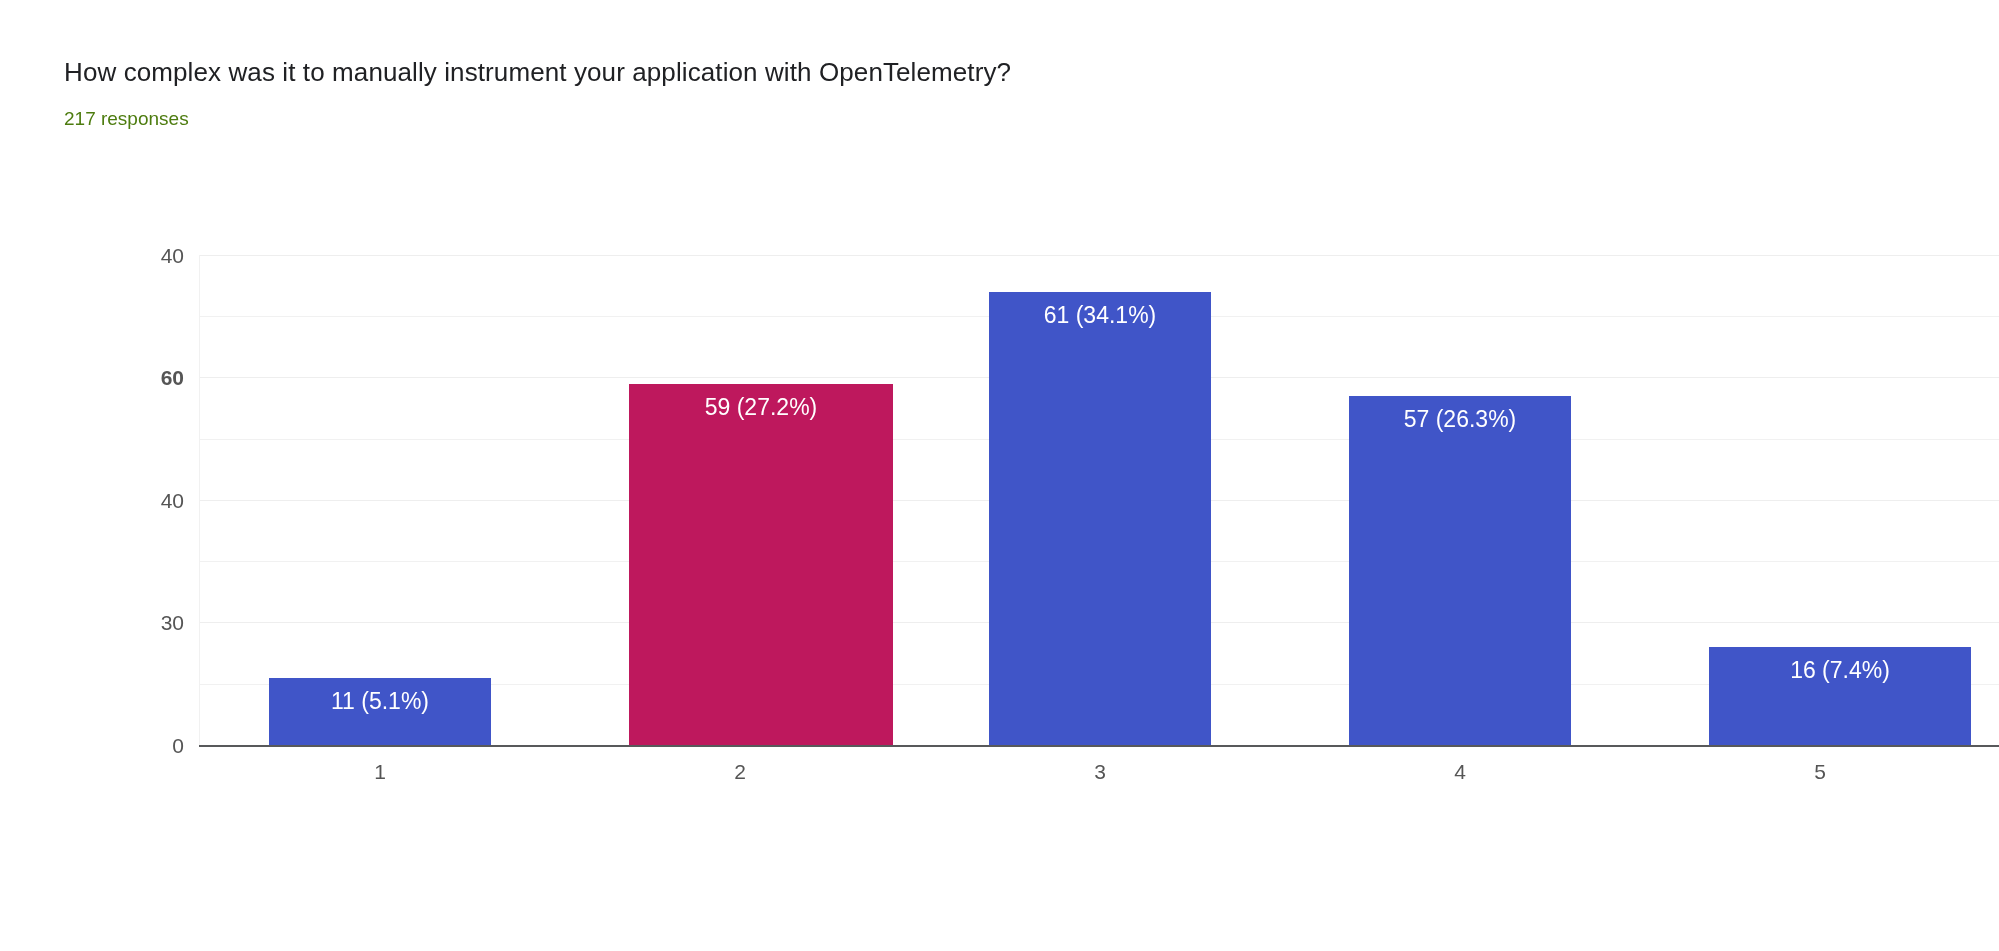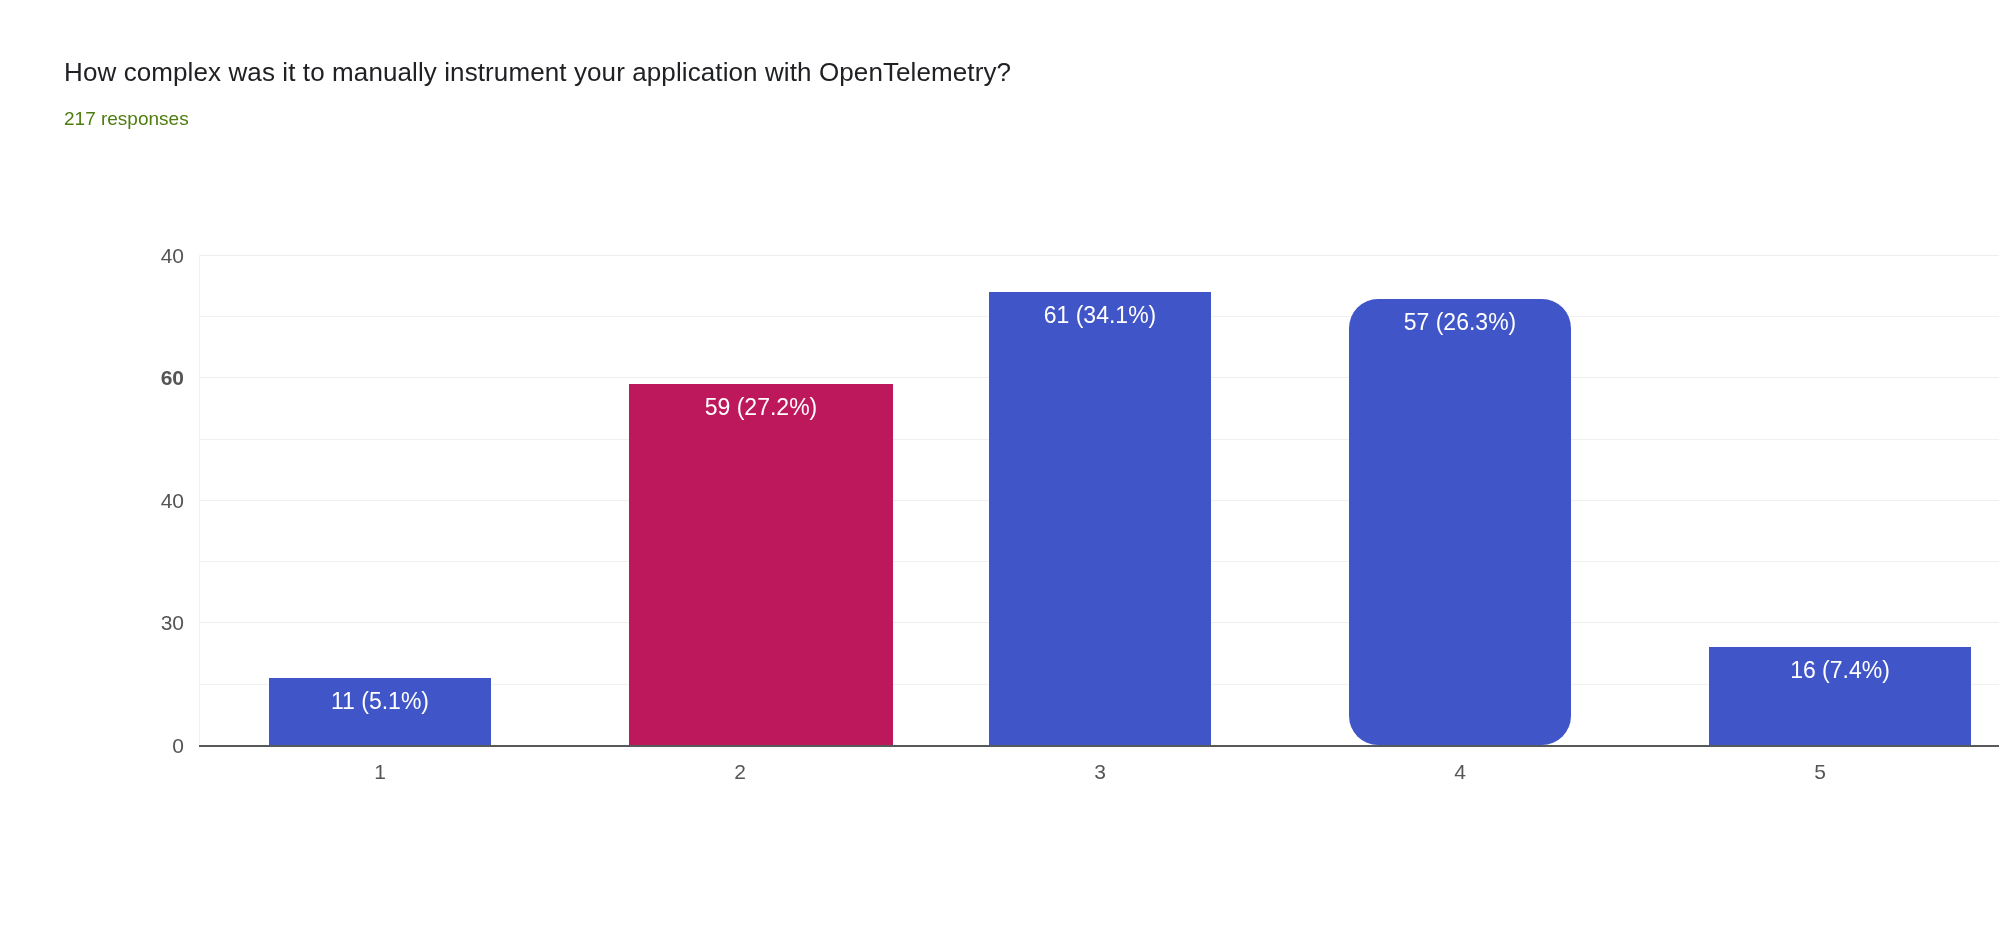--- a/index.html
+++ b/index.html
@@ -171,21 +171,21 @@
     </div>
 
     <div class="bar" style="left: 629px; width: 264px; height: 361px; bottom: 115px; background: #be185d;">
       <span class="bar-label">59 (27.2%)</span>
     </div>
 
     <div class="bar" style="left: 989px; width: 222px; height: 453px; bottom: 115px; background: rgb(64, 85, 200);">
       <span class="bar-label">61 (34.1%)</span>
     </div>
 
-    <div class="bar" style="left: 1349px; width: 222px; height: 446px; bottom: 115px; background: rgb(64, 85, 200); border-radius: 29px;">
+    <div class="bar" style="left: 1349px; width: 222px; height: 349px; bottom: 115px; background: rgb(64, 85, 200);">
       <span class="bar-label">57 (26.3%)</span>
     </div>
 
     <div class="bar" style="left: 1709px; width: 262px; height: 98px; bottom: 115px; background: rgb(64, 85, 200);">
       <span class="bar-label">16 (7.4%)</span>
     </div>
 
     <div class="baseline"></div>
 
     <div class="xtick" style="left:260px;">1</div>

